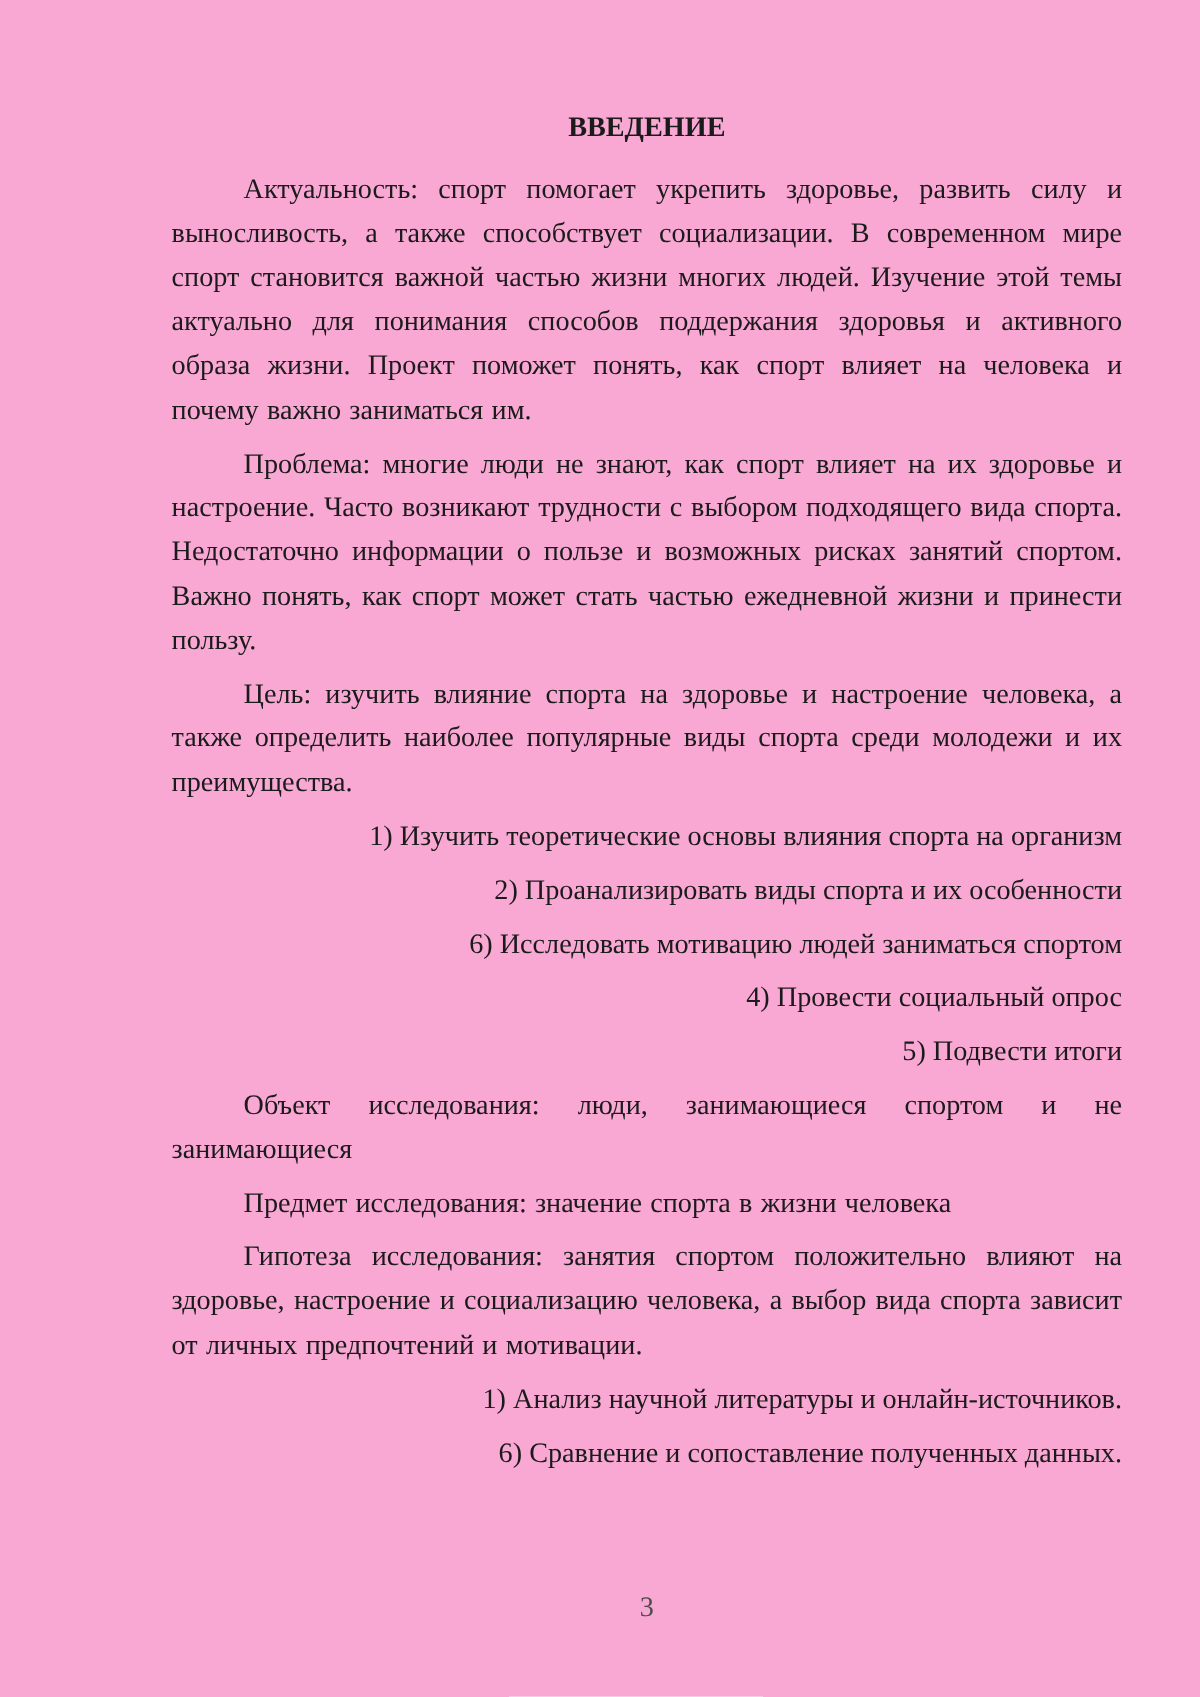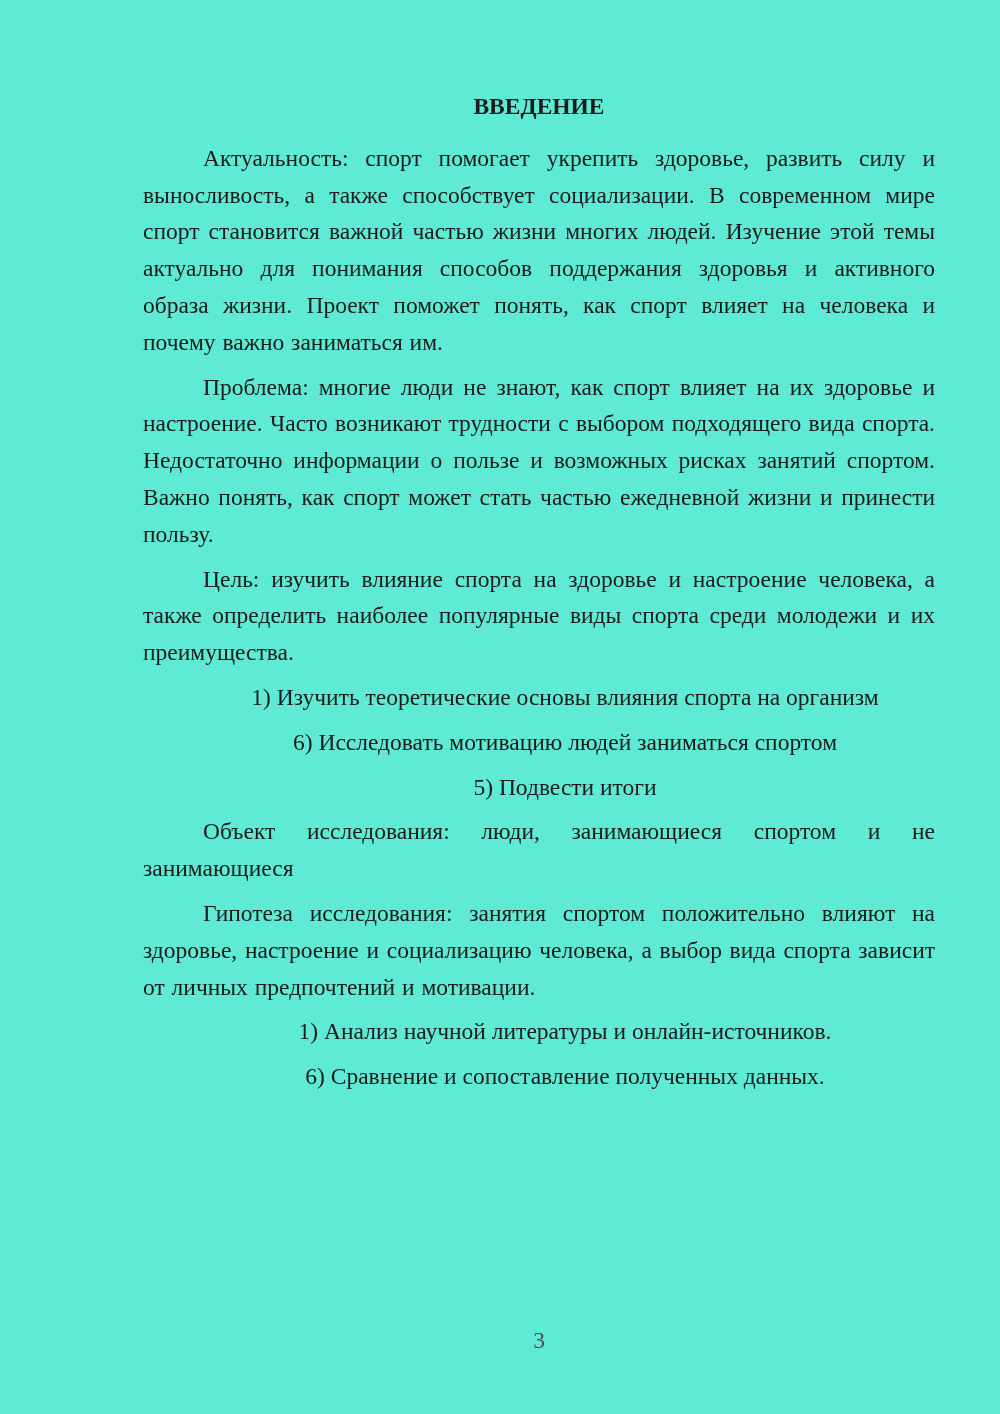--- a/index.html
+++ b/index.html
@@ -4,21 +4,21 @@
 <style>
   html, body {
     margin: 0;
     padding: 0;
     background: #ffffff;
   }
   .page {
     position: relative;
     width: 1000px;
     height: 1414px;
-    background: #5eead4;
+    background: #f9a8d4;
     color: #1b1b1b;
     font-family: "Liberation Serif", "DejaVu Serif", serif;
     overflow: hidden;
   }
   .content {
     position: absolute;
     left: 143px;
     top: 88px;
     width: 792px;
   }
@@ -33,21 +33,21 @@
     font-size: 23.5px;
     line-height: 36.8px;
     text-align: justify;
     text-indent: 60px;
     margin: 0 0 8px 0;
     word-spacing: 1px;
   }
   .list-item {
     font-size: 23.5px;
     line-height: 36.8px;
-    text-align: center;
+    text-align: right;
     margin: 0 0 8px 52px;
   }
   .page-number {
     position: absolute;
     top: 1322px;
     left: 143px;
     width: 792px;
     text-align: center;
     font-size: 23.5px;
     line-height: 36.8px;
@@ -63,25 +63,28 @@
     <h1 class="doc-title">ВВЕДЕНИЕ</h1>
 
     <p class="para">Актуальность: спорт помогает укрепить здоровье, развить силу и выносливость, а также способствует социализации. В современном мире спорт становится важной частью жизни многих людей. Изучение этой темы актуально для понимания способов поддержания здоровья и активного образа жизни. Проект поможет понять, как спорт влияет на человека и почему важно заниматься им.</p>
 
     <p class="para">Проблема: многие люди не знают, как спорт влияет на их здоровье и настроение. Часто возникают трудности с выбором подходящего вида спорта. Недостаточно информации о пользе и возможных рисках занятий спортом. Важно понять, как спорт может стать частью ежедневной жизни и принести пользу.</p>
 
     <p class="para">Цель: изучить влияние спорта на здоровье и настроение человека, а также определить наиболее популярные виды спорта среди молодежи и их преимущества.</p>
 
 
     <p class="list-item">1) Изучить теоретические основы влияния спорта на организм</p>
+    <p class="list-item">2) Проанализировать виды спорта и их особенности</p>
     <p class="list-item">6) Исследовать мотивацию людей заниматься спортом</p>
+    <p class="list-item">4) Провести социальный опрос</p>
     <p class="list-item">5) Подвести итоги</p>
 
     <p class="para">Объект исследования: люди, занимающиеся спортом и не занимающиеся</p>
 
+    <p class="para">Предмет исследования: значение спорта в жизни человека</p>
 
     <p class="para">Гипотеза исследования: занятия спортом положительно влияют на здоровье, настроение и социализацию человека, а выбор вида спорта зависит от личных предпочтений и мотивации.</p>
 
 
     <p class="list-item">1) Анализ научной литературы и онлайн-источников.</p>
     <p class="list-item">6) Сравнение и сопоставление полученных данных.</p>
 
   </div>
 
   <div class="page-number">3</div>

